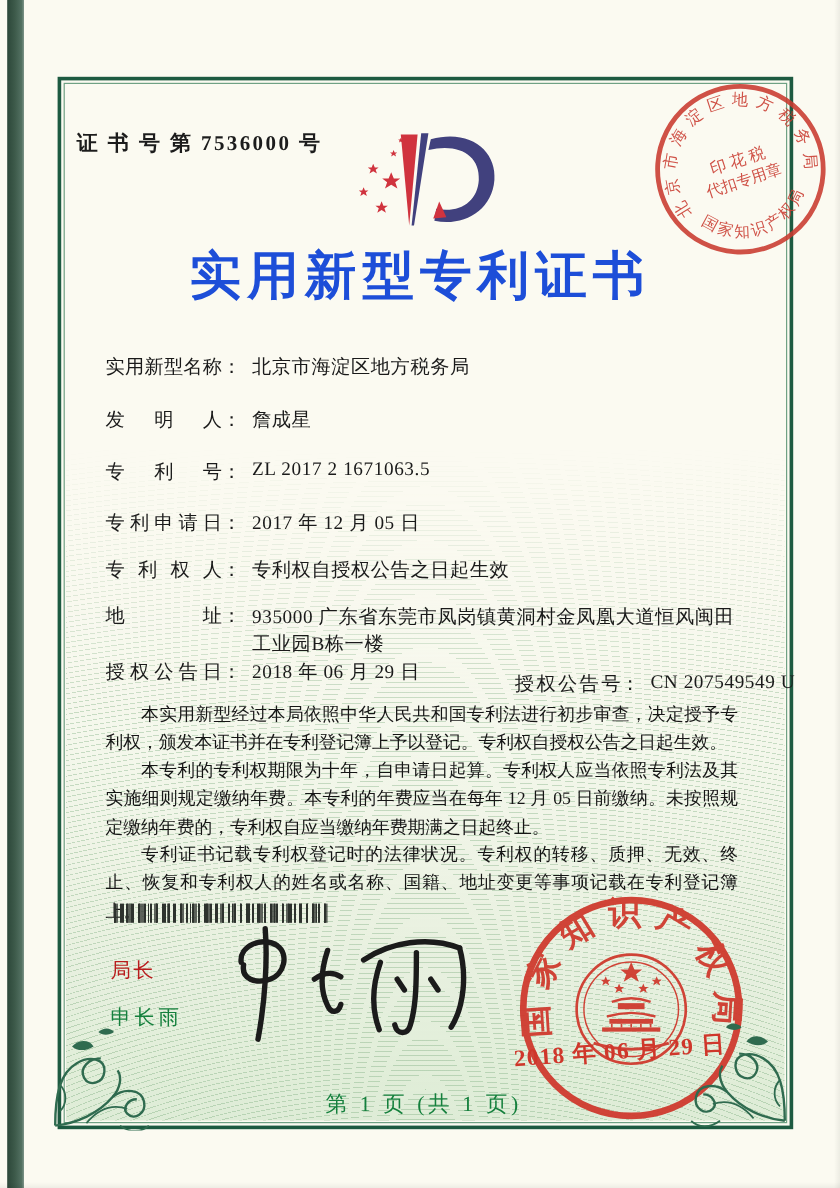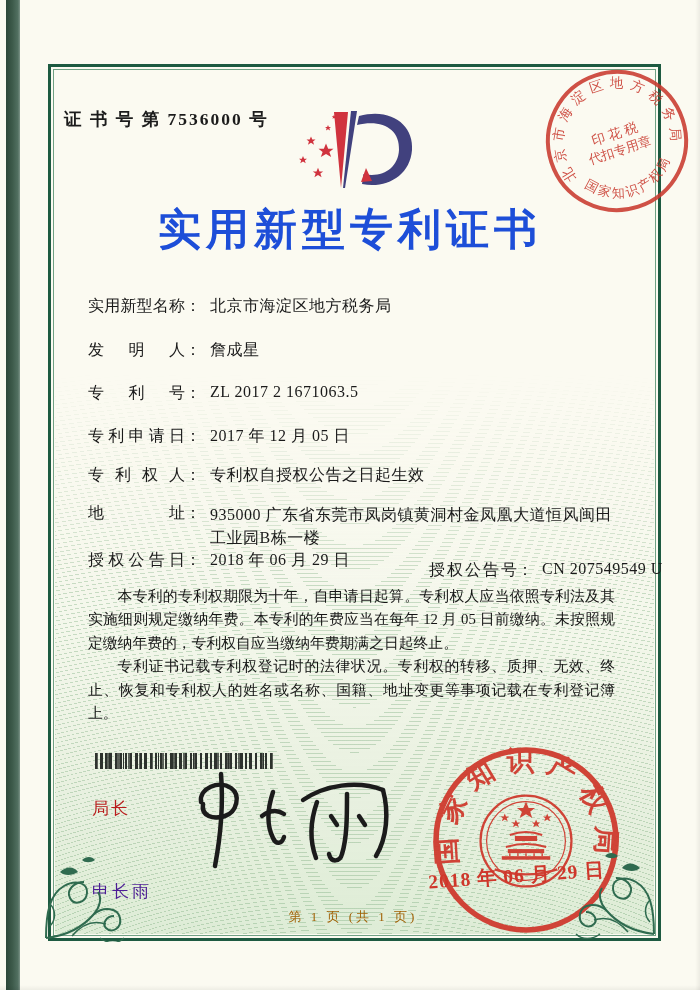--- a/index.html
+++ b/index.html
@@ -32,27 +32,27 @@
   .grant-no .lb{width:88px;}
   .body-text{position:absolute;left:88px;top:585px;width:527px;font-size:14.8px;line-height:23.4px;
     text-align:justify;color:#151515;}
   .body-text p{margin:0;text-indent:2em;}
   .barcode{position:absolute;left:95px;top:753px;width:178px;height:16px;
     background:
       repeating-linear-gradient(90deg,#2d322d 0 2px,transparent 2px 5px),
       repeating-linear-gradient(90deg,#2d322d 0 1px,transparent 1px 7px),
       repeating-linear-gradient(90deg,rgba(45,50,45,.75) 0 3px,transparent 3px 11px);}
   .signer-title{position:absolute;left:92px;top:797px;font-size:17px;letter-spacing:2px;color:#b91c1c;}
-  .signer-name{position:absolute;left:92px;top:880px;font-size:17px;letter-spacing:3px;color:#4c1d95;}
+  .signer-name{position:absolute;left:92px;top:836px;font-size:17px;letter-spacing:3px;color:#15803d;}
   .signature{position:absolute;left:185px;top:764px;}
   .cnipa-seal{position:absolute;left:430px;top:744px;opacity:.93;}
   .seal-date{position:absolute;left:428px;top:861px;width:215px;font-size:19.5px;color:#cf372b;
     letter-spacing:1px;transform:rotate(-4deg);white-space:nowrap;font-weight:bold;}
   .page-footer{position:absolute;left:48px;top:908px;width:610px;text-align:center;
-    font-size:13px;letter-spacing:3px;color:#a16207;}
+    font-size:18px;letter-spacing:3px;color:#15803d;}
   .orn{position:absolute;}
   .orn-right{transform:scaleX(-1);}
   svg text{font-family:"Liberation Serif","DejaVu Serif",serif;}
 </style>
 </head>
 <body>
 
 <div class="paper">
 
   <div class="binding-strip"></div>
@@ -126,20 +126,21 @@
     </div>
     <div class="frow" style="top:262px">
       <span class="lb">授权公告日</span><span class="cl">：</span><span class="val">2018 年 06 月 29 日</span>
       <span class="grant-no">
         <span class="lb">授权公告号</span><span class="cl">：</span><span class="val">CN 207549549 U</span>
       </span>
     </div>
   </div>
 
   <div class="body-text">
+    <p>本实用新型经过本局依照中华人民共和国专利法进行初步审查，决定授予专利权，颁发本证书并在专利登记簿上予以登记。专利权自授权公告之日起生效。</p>
     <p>本专利的专利权期限为十年，自申请日起算。专利权人应当依照专利法及其实施细则规定缴纳年费。本专利的年费应当在每年 12 月 05 日前缴纳。未按照规定缴纳年费的，专利权自应当缴纳年费期满之日起终止。</p>
     <p>专利证书记载专利权登记时的法律状况。专利权的转移、质押、无效、终止、恢复和专利权人的姓名或名称、国籍、地址变更等事项记载在专利登记簿上。</p>
   </div>
 
   <div class="barcode"></div>
 
   <div class="signer-title">局长</div>
   <div class="signer-name">申长雨</div>
 
   <svg class="signature" width="215" height="110" viewBox="0 0 215 110">

